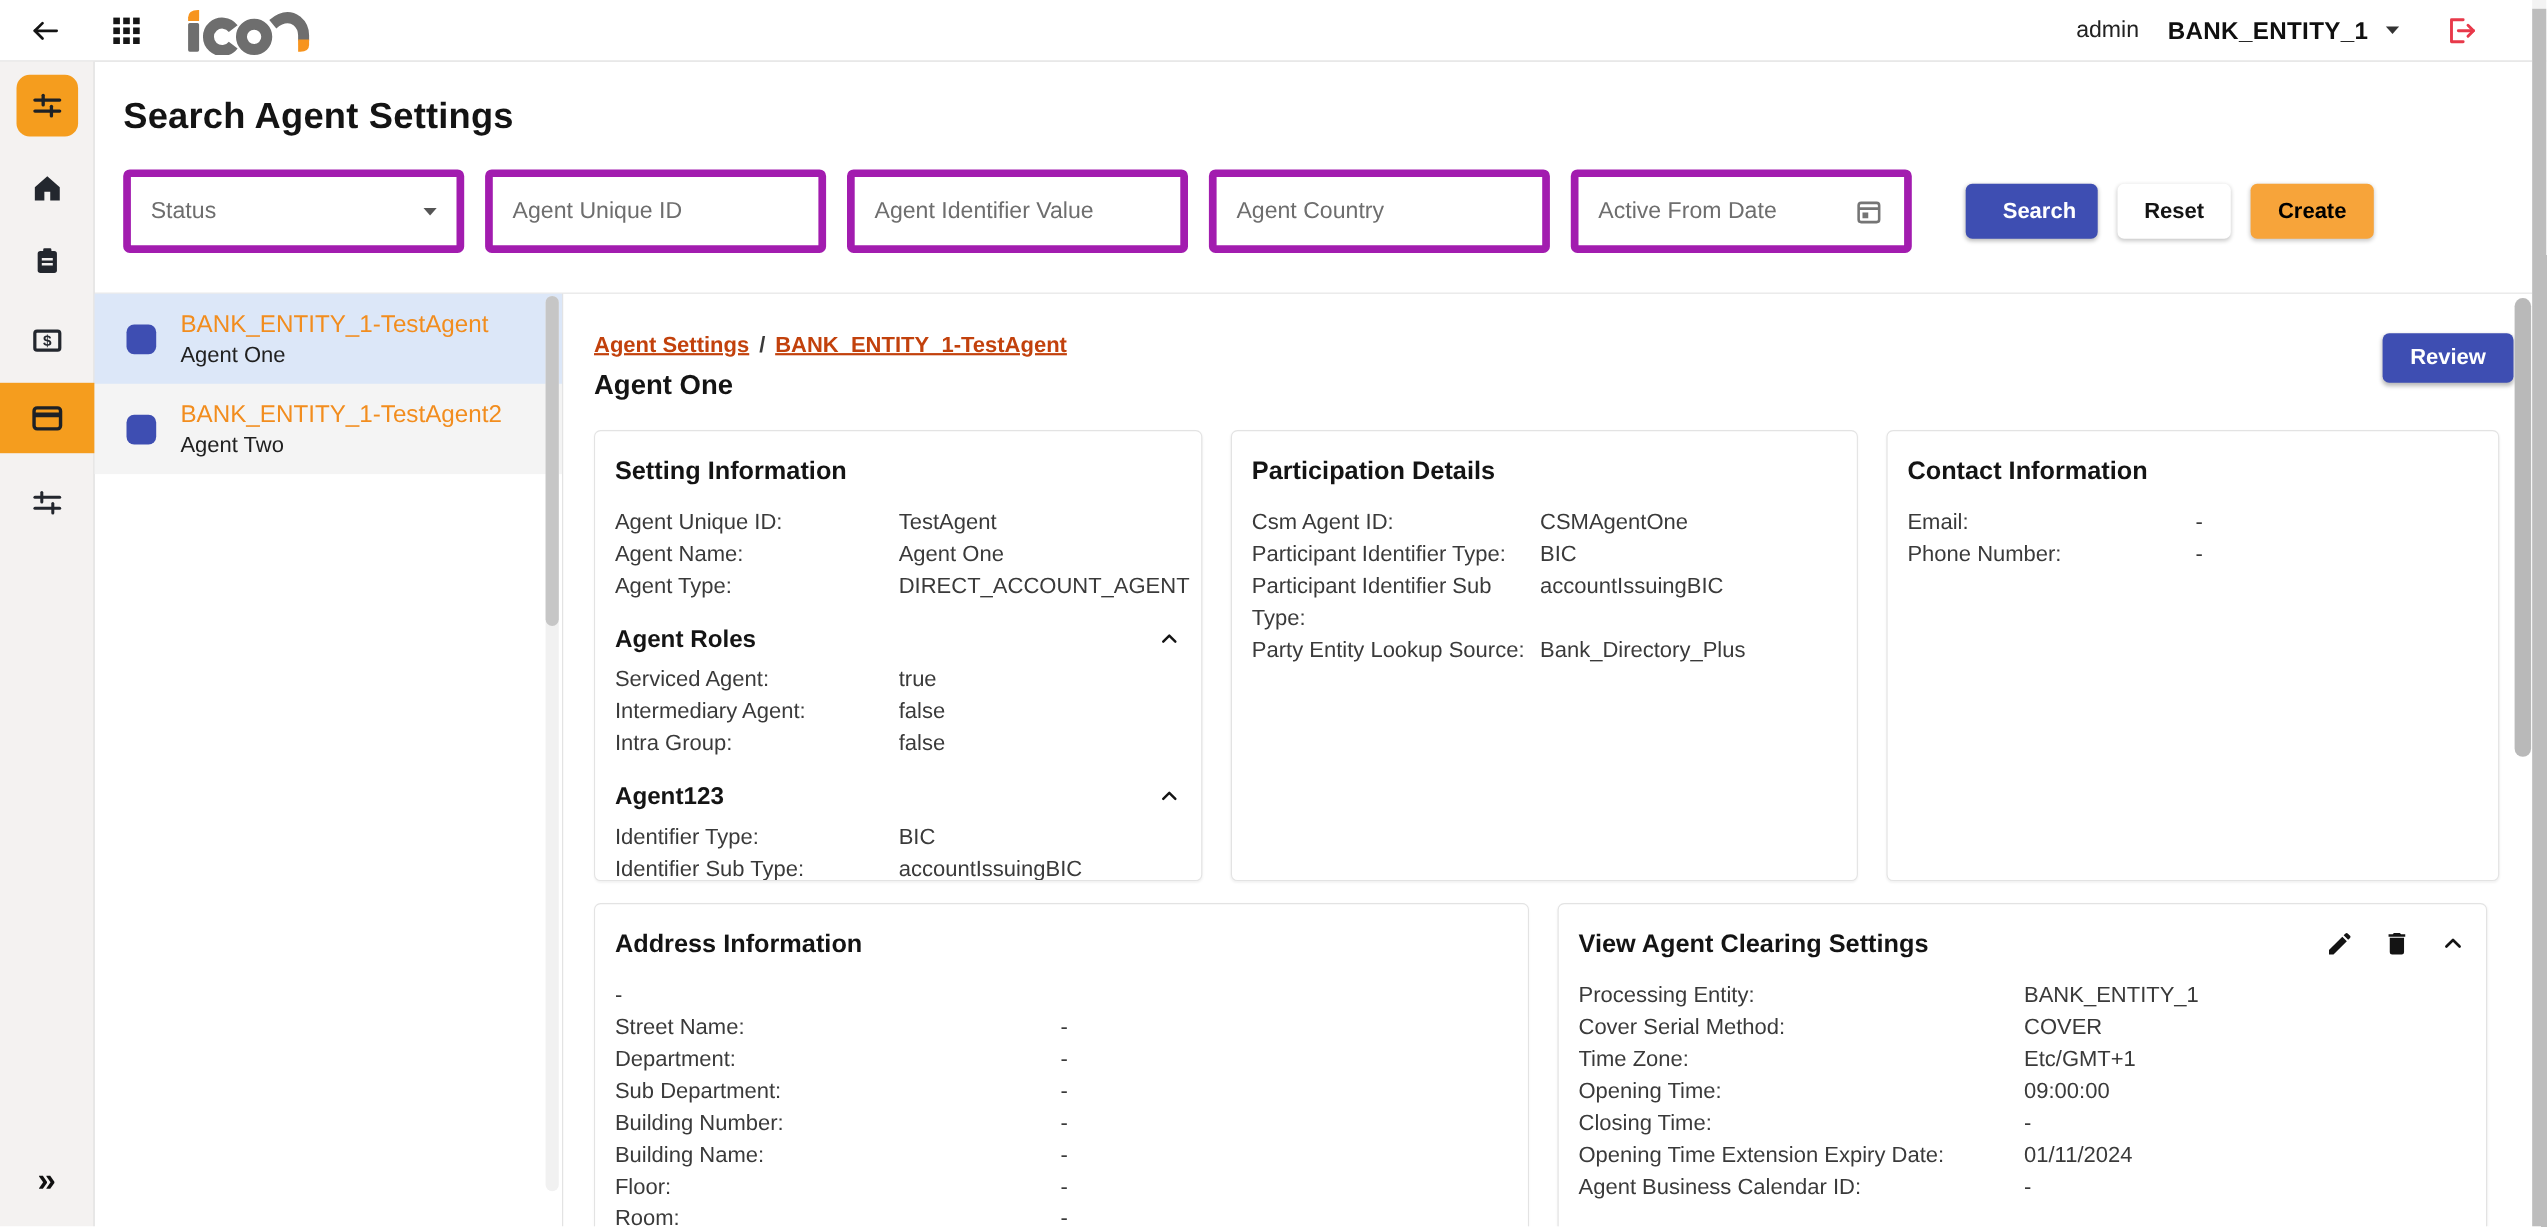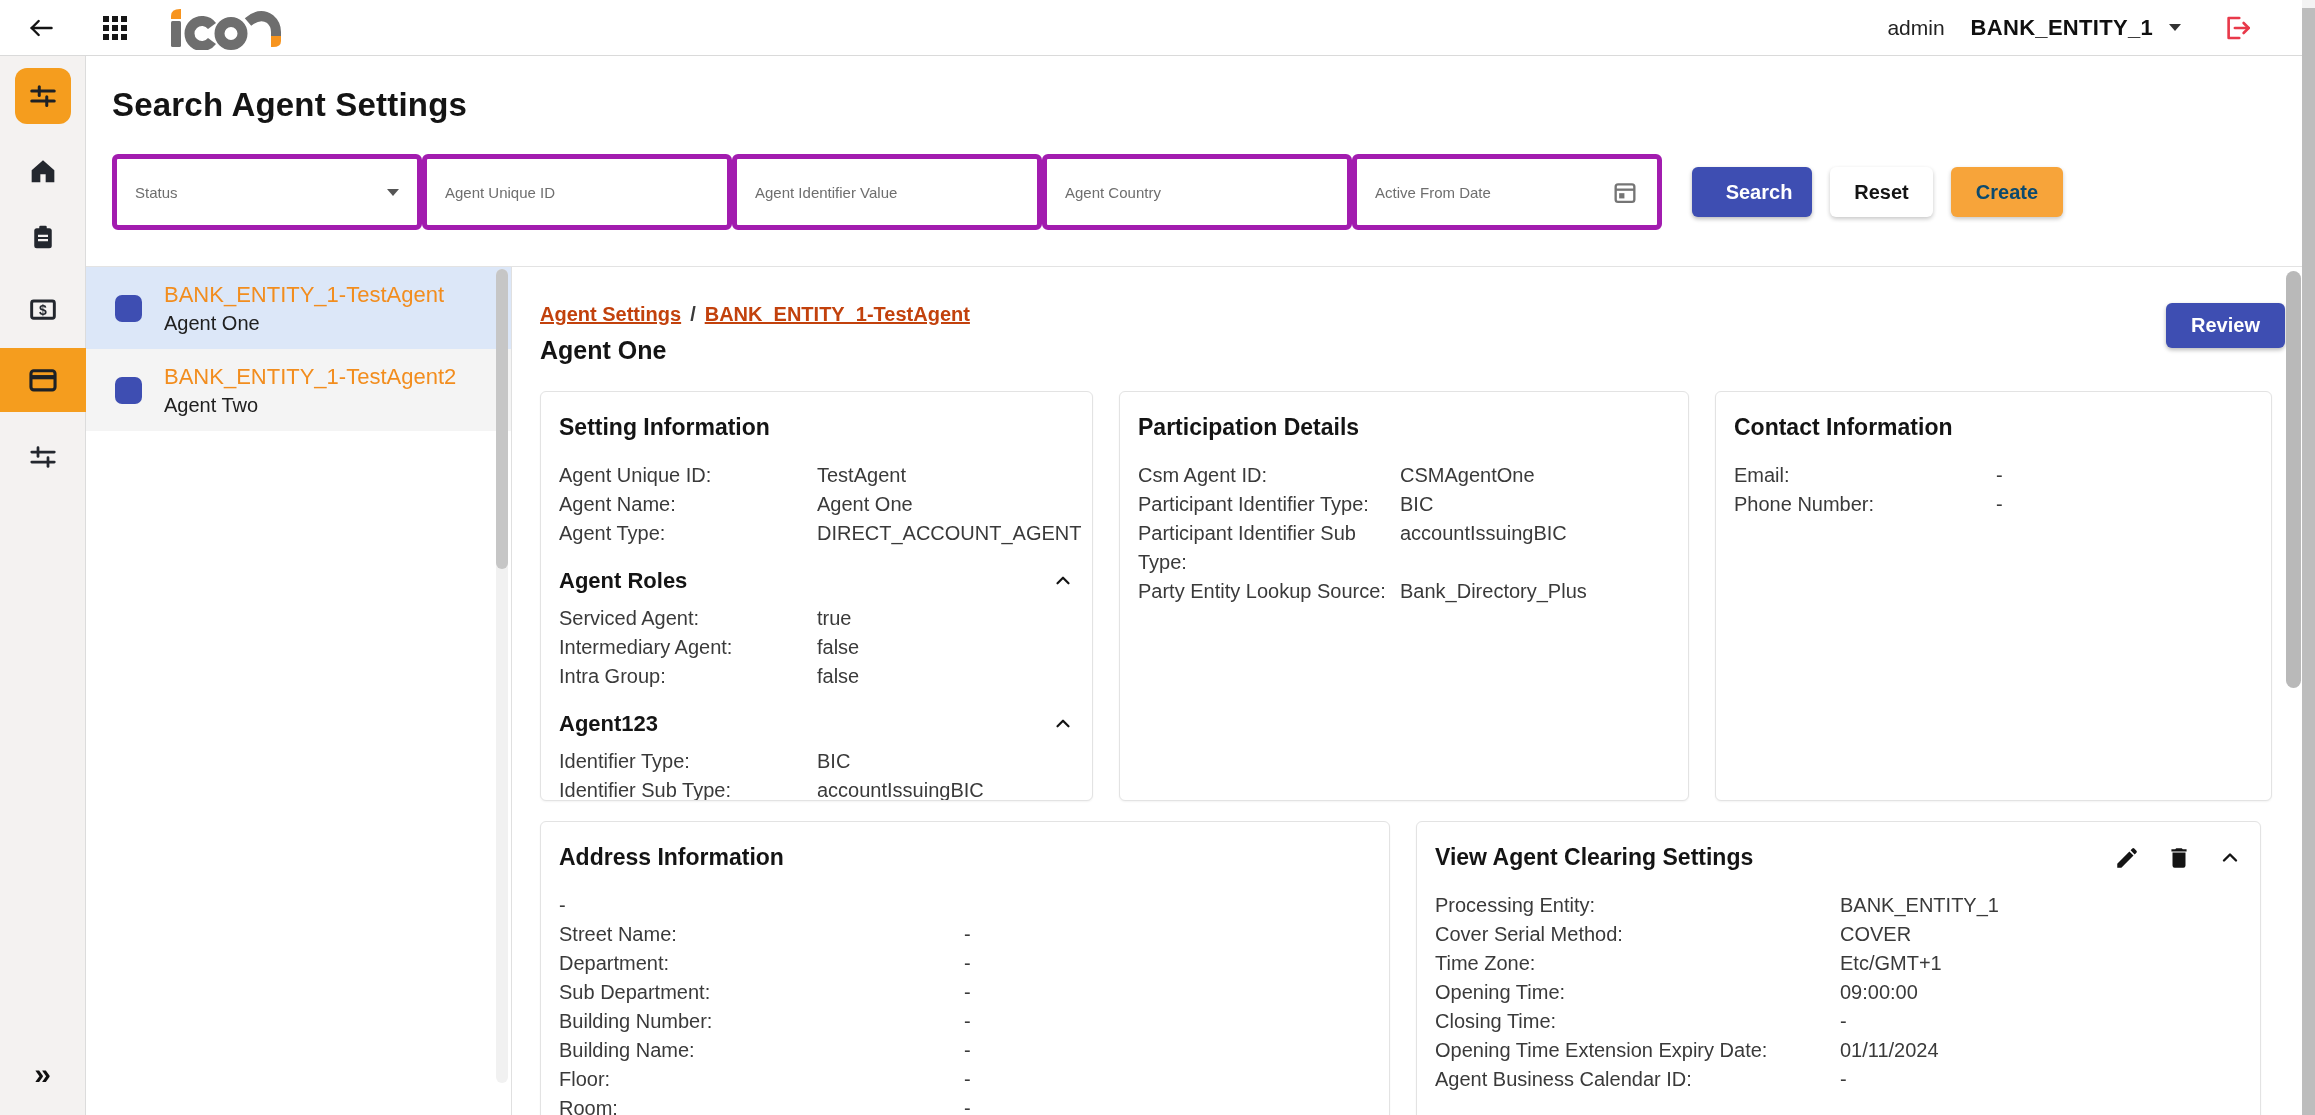--- a/index.html
+++ b/index.html
@@ -26,26 +26,26 @@
   .sb-icon { margin-top:28px; width:38px; height:38px; display:flex; align-items:center; justify-content:center; cursor:pointer; }
   .sb-active-row { width:86px; height:64px; background:#F59D1E; margin-top:20px; display:flex; align-items:center; justify-content:center; cursor:pointer; }
   .sb-expand { margin-top:auto; margin-bottom:26px; font-size:30px; font-weight:bold; color:#101010; cursor:pointer; line-height:1; }
 
   .main { flex:1; display:flex; flex-direction:column; min-width:0; }
 
   
   .filter-area { height:211px; padding:0 26px; border-bottom:1px solid #E3E3E3; }
   .page-title { margin-top:30px; font-size:33px; font-weight:bold; color:#141414; letter-spacing:.2px; }
   .filter-row { margin-top:30px; display:flex; align-items:center; }
-  .field { width:310px; height:76px; border:5px solid #a21caf; border-radius:6px; background:#fff; display:flex; align-items:center; justify-content:space-between; padding:0 18px; color:#6E6E6E; font-size:15px; cursor:text; }
+  .field { width:310px; height:76px; border:7px solid #a21caf; border-radius:6px; background:#fff; display:flex; align-items:center; justify-content:space-between; padding:0 18px; margin-right:19px; color:#6E6E6E; font-size:21px; cursor:text; }
   .field.select { cursor:pointer; }
   .btn { height:50px; border:none; border-radius:6px; font-family:inherit; font-size:20px; font-weight:bold; cursor:pointer; display:flex; align-items:center; justify-content:center; }
   .btn-search { width:120px; margin-left:30px; background:#3E4EB2; color:#fff; box-shadow:0 2px 4px rgba(0,0,0,.28);padding-left:14px; }
   .btn-reset  { width:103px; margin-left:18px; background:#fff; color:#141414; box-shadow:0 2px 4px rgba(0,0,0,.22); }
-  .btn-create { width:112px; margin-left:18px; background:#F7A43A; color:#0c4a6e; box-shadow:0 2px 4px rgba(0,0,0,.22); }
+  .btn-create { width:112px; margin-left:18px; background:#F7A43A; color:#000000; box-shadow:0 2px 4px rgba(0,0,0,.22); }
 
   
   .content { flex:1; display:flex; min-height:0; }
   .agent-list { width:426px; border-right:1px solid #E0E0E0; position:relative; }
   .agent-item { height:82px; display:flex; align-items:center; padding-left:29px; cursor:pointer; }
   .agent-item.selected { background:#DCE7F8; }
   .agent-item.alt { background:#F4F4F4; }
   .swatch { width:27px; height:27px; border-radius:7px; background:#3E4EB2; margin-right:22px; flex:none; }
   .agent-id { color:#F28D1E; font-size:22px; }
   .agent-name { color:#202020; font-size:20px; margin-top:4px; }

